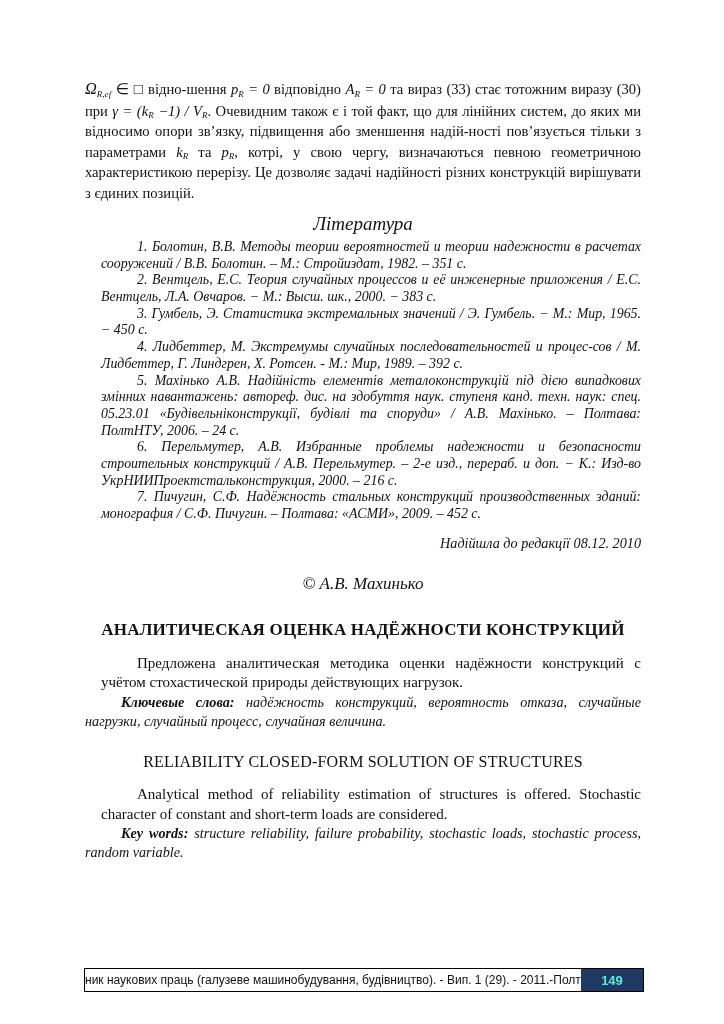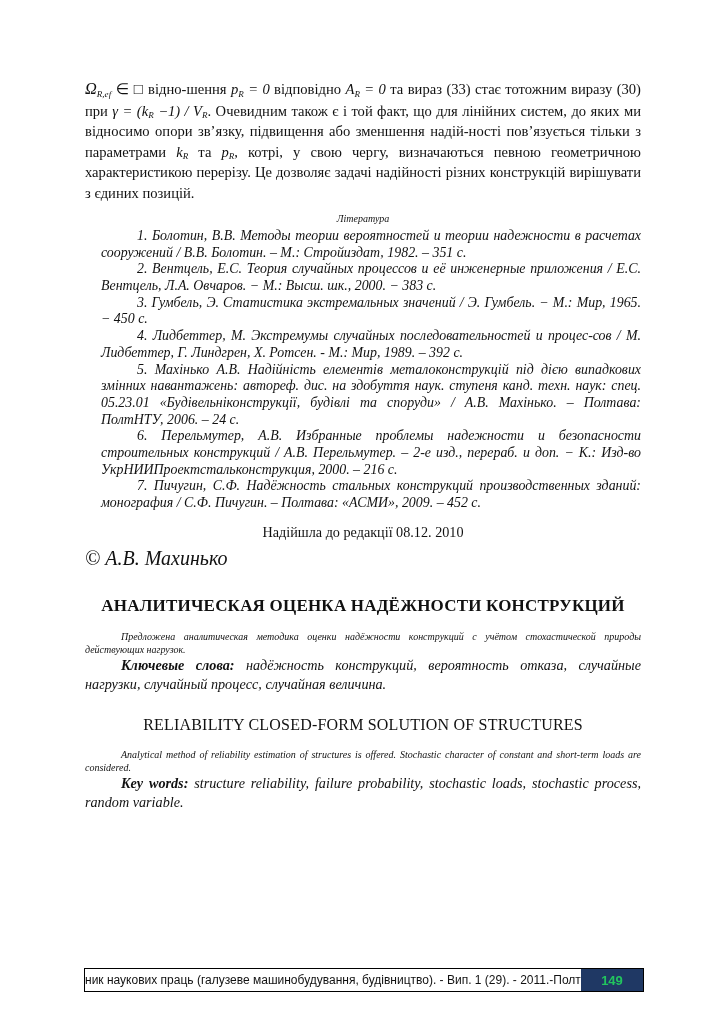--- a/index.html
+++ b/index.html
@@ -36,63 +36,64 @@
     font-size: 0.62em;
     position: relative;
     top: 0.28em;
     line-height: 0;
   }
   .sym { font-size: 1.05em; }
 
   .lit-heading {
     text-align: center;
     font-style: italic;
-    font-size: 10px;
+    font-size: 19px;
     margin: 10px 0 4px 0;
   }
   .ref {
     font-style: italic;
     font-size: 13.9px;
     line-height: 1.2;
     text-align: justify;
     text-indent: 36px;
     margin-left: 16px;
   }
   .received {
-    text-align: center;
+    text-align: right;
+    font-style: italic;
     font-size: 14.2px;
     margin-top: 12px;
   }
   .copyright {
-    text-align: left;
+    text-align: center;
     font-style: italic;
-    font-size: 20px;
-    margin-top: 6px;
+    font-size: 17px;
+    margin-top: 22px;
   }
   .title-ru {
     text-align: center;
     font-weight: bold;
     font-size: 17px;
     margin: 26px 0 0 0;
     letter-spacing: 0.2px;
   }
   .title-en {
     text-align: center;
     font-weight: normal;
     font-size: 16px;
     margin: 22px 0 0 0;
     letter-spacing: 0.2px;
   }
   .abstract {
-    font-style: italic;
-    font-size: 10px;
+    font-size: 15px;
     line-height: 1.32;
     text-align: justify;
     text-indent: 36px;
     margin-top: 14px;
+    margin-left: 16px;
   }
   .keywords {
     font-size: 14.2px;
     line-height: 1.32;
     text-align: justify;
     text-indent: 36px;
   }
   .kw-label {
     font-weight: bold;
     font-style: italic;
@@ -117,21 +118,21 @@
     align-items: center;
     justify-content: center;
     font-size: 12px;
     color: #111111;
     white-space: nowrap;
     overflow: hidden;
   }
   .footer-page {
     width: 62px;
     background: #1f3864;
-    color: #22c55e;
+    color: #5eead4;
     font-weight: bold;
     font-size: 13px;
     display: flex;
     align-items: center;
     justify-content: center;
   }
 </style>
 </head>
 <body>
 

